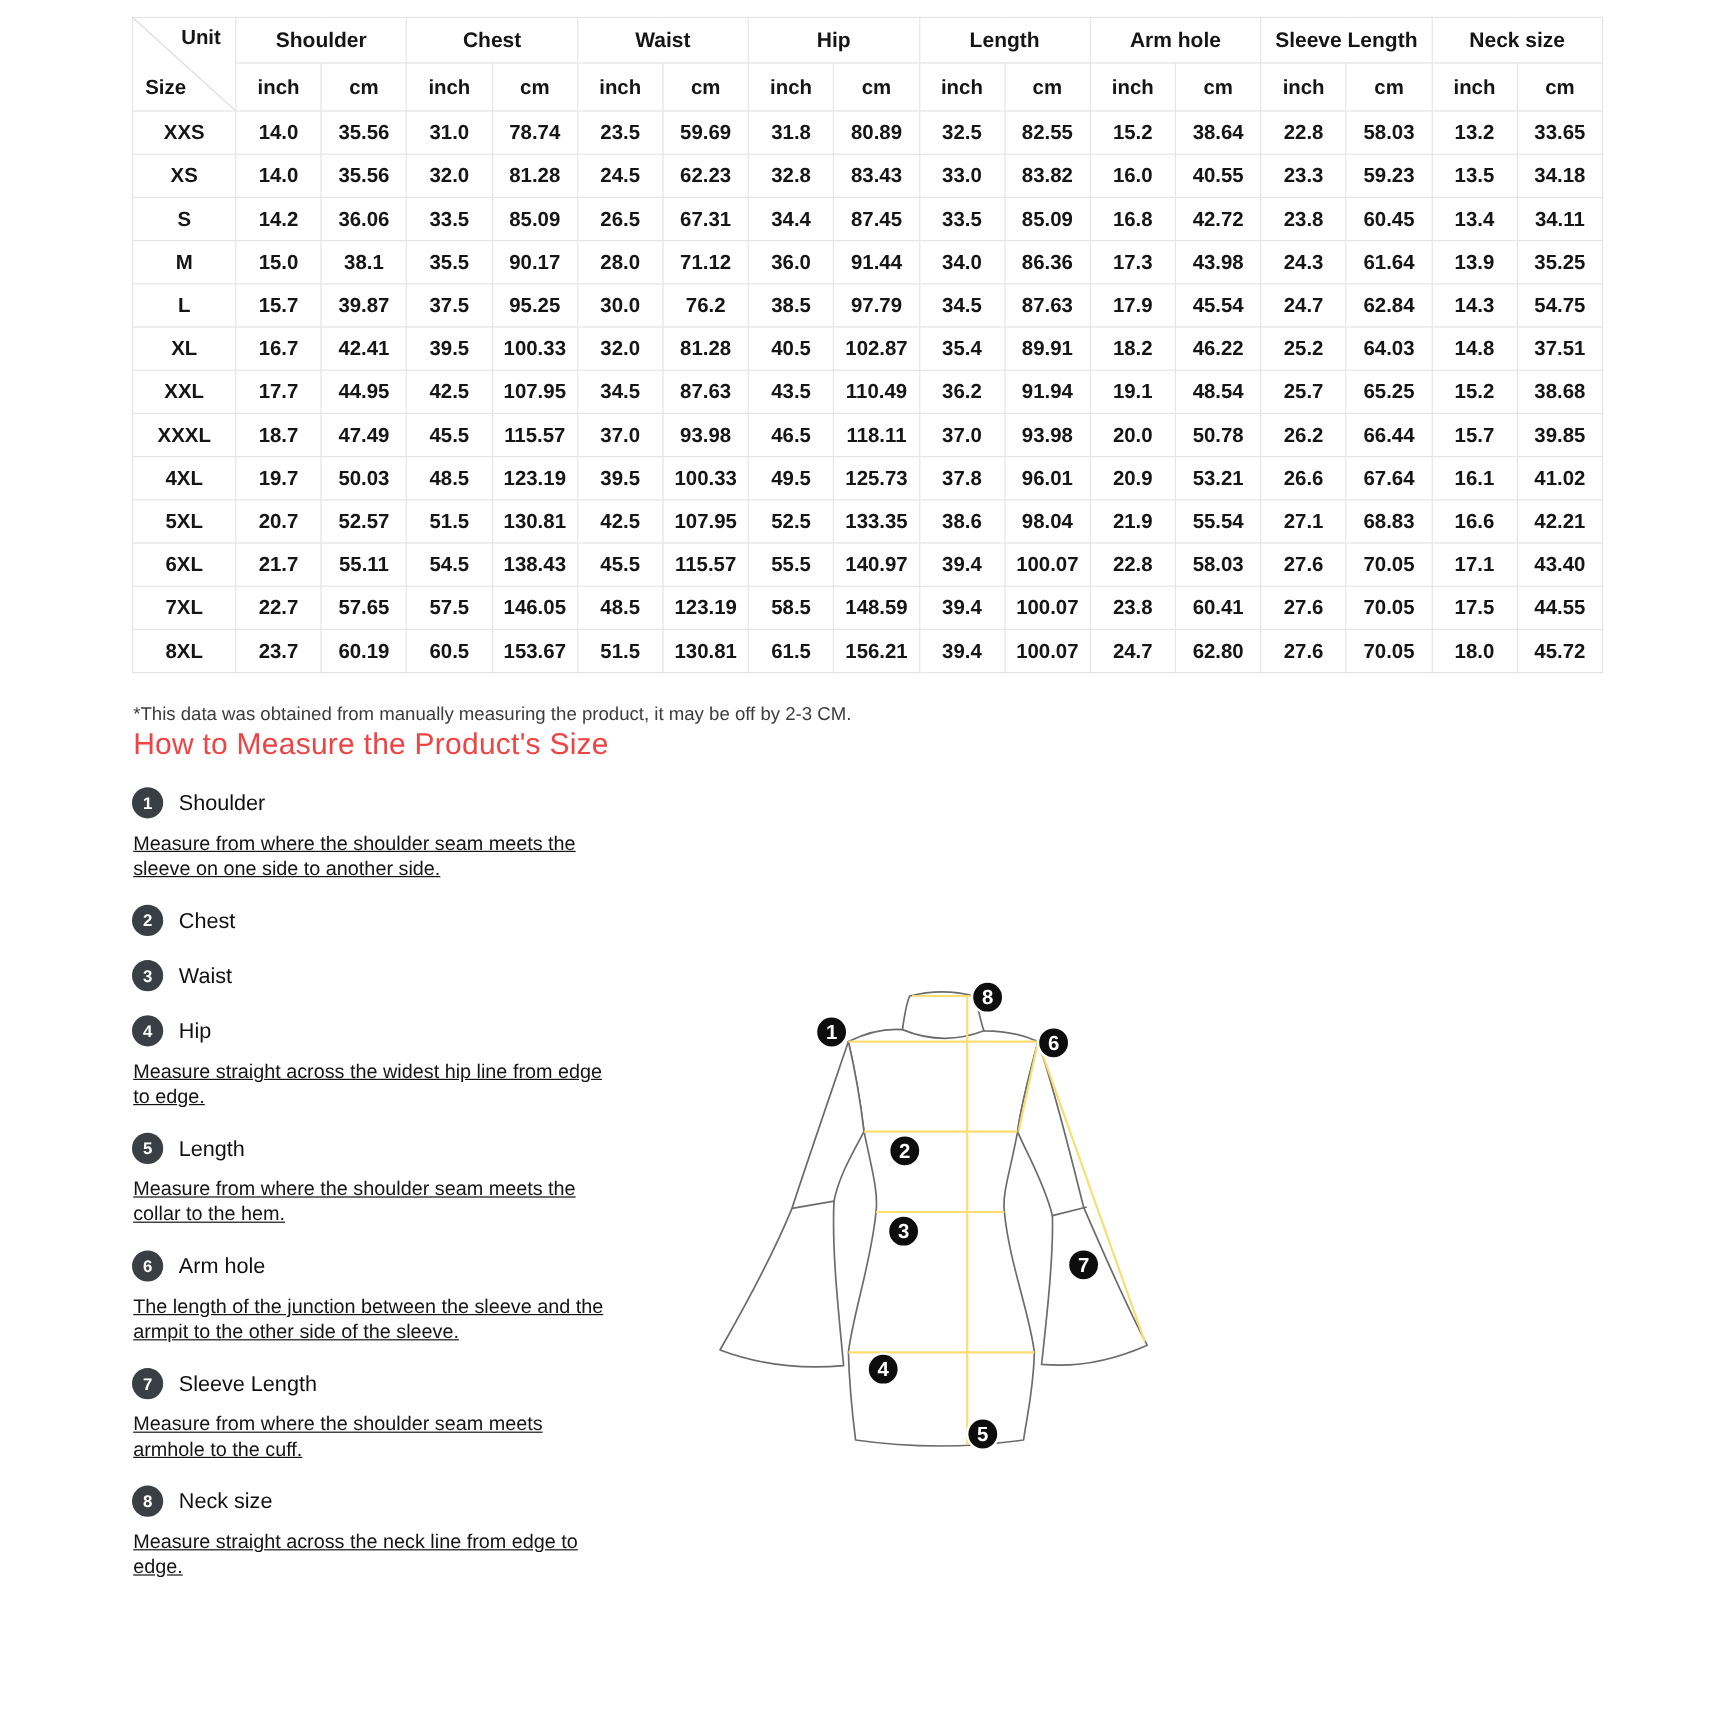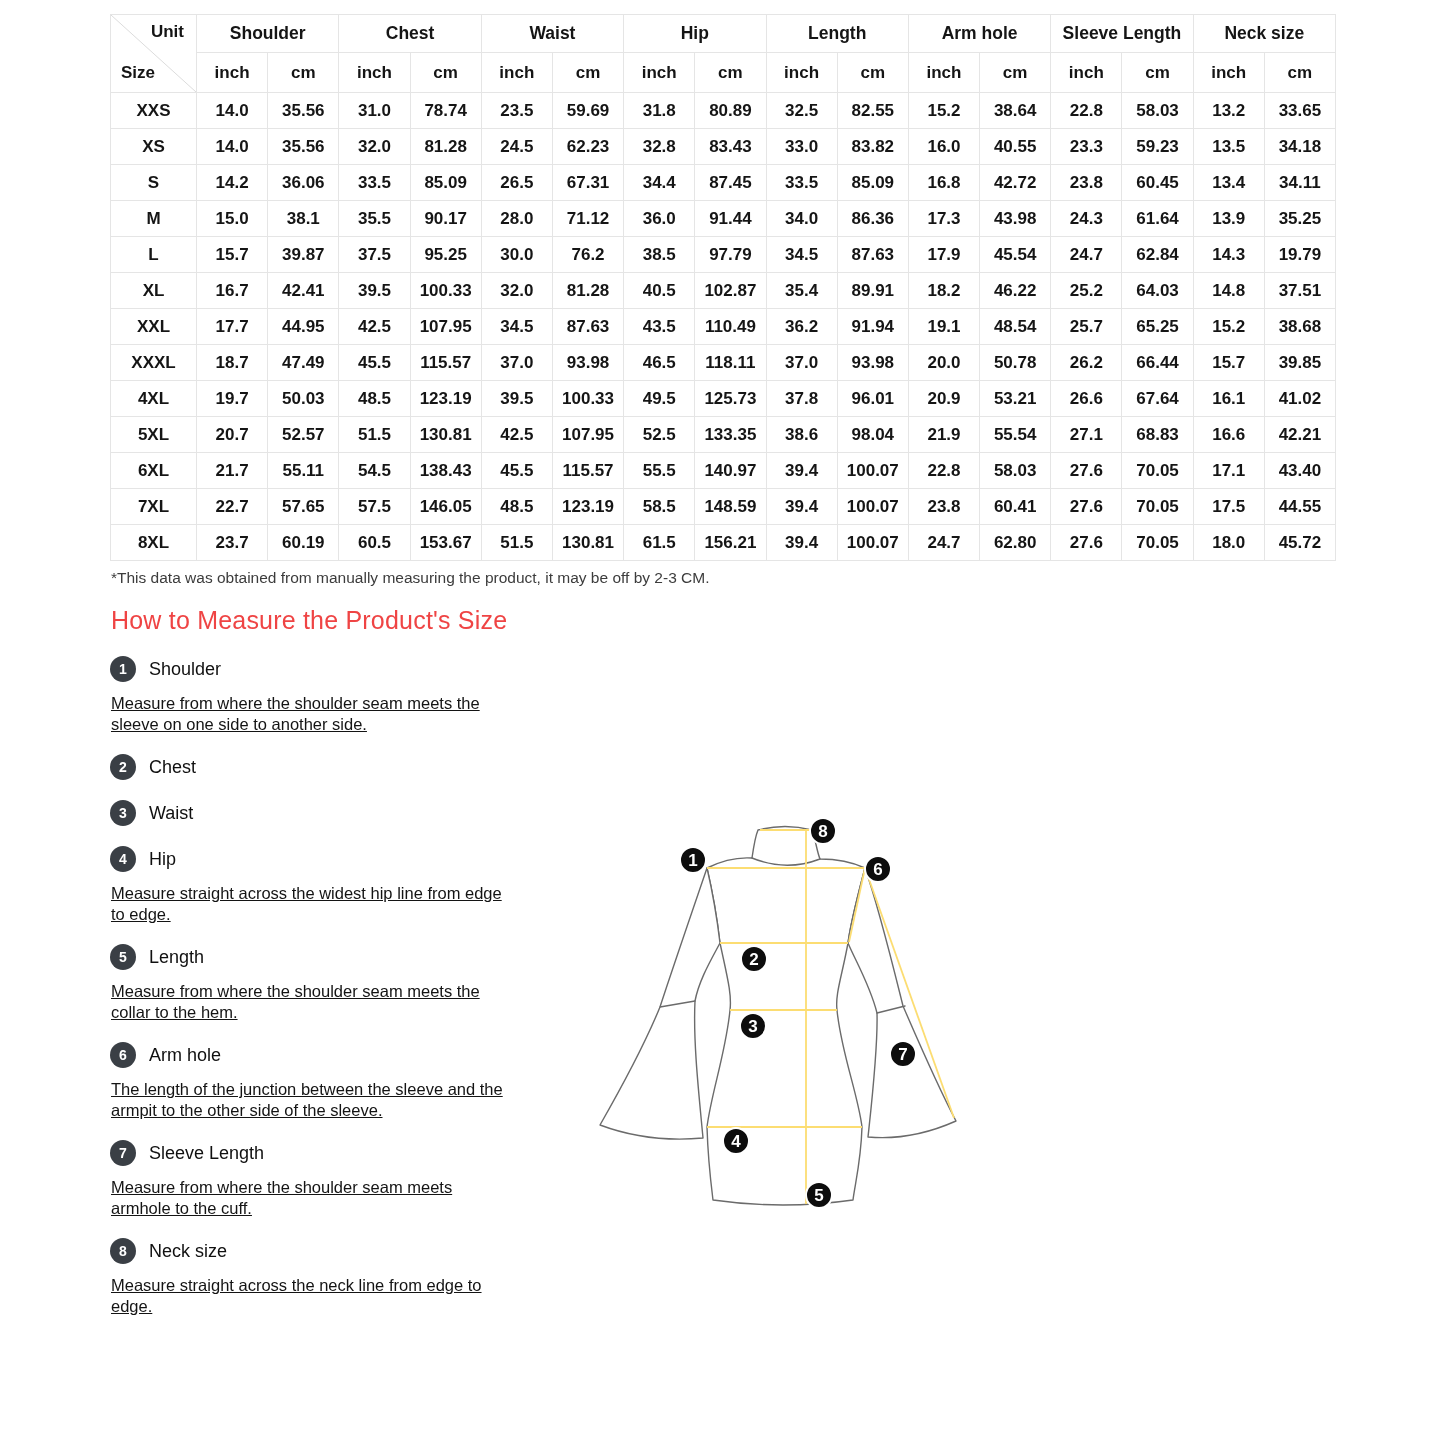--- a/index.html
+++ b/index.html
@@ -18,21 +18,21 @@
     border:1px solid #e5e5e5; padding:0; font-weight:700; background:#fff;
   }
   table.size-table thead tr.group-row th { height:37px; font-size:17.5px; }
   table.size-table thead tr.unit-row th { height:39px; }
   table.size-table tbody tr th, table.size-table tbody tr td { height:35px; }
   th.corner { position:relative; width:86px; }
   th.corner svg.diag { position:absolute; left:0; top:0; }
   th.corner .cu { position:absolute; top:7px; right:12px; font-size:17px; }
   th.corner .cs { position:absolute; bottom:9px; left:10px; font-size:17px; }
   .footnote {
-    margin:8px 0 0 1px; font-size:15.5px; font-weight:400; color:#3c3c3c;
+    margin:26px 0 0 1px; font-size:15.5px; font-weight:400; color:#3c3c3c;
   }
   
   .howto-title {
     position:absolute; left:111px; top:606px; margin:0;
     font-size:25px; font-weight:400; color:#ef4444; letter-spacing:0.2px;
   }
   .sections { position:absolute; left:110px; top:656px; width:470px; }
   .section { margin:0 0 20px 0; }
   .sec-head { display:flex; align-items:center; gap:13px; height:26px; }
   .badge {
@@ -202,21 +202,21 @@
             <td>76.2</td>
             <td>38.5</td>
             <td>97.79</td>
             <td>34.5</td>
             <td>87.63</td>
             <td>17.9</td>
             <td>45.54</td>
             <td>24.7</td>
             <td>62.84</td>
             <td>14.3</td>
-            <td>19.79</td>
+            <td>54.75</td>
           </tr>
           <tr>
             <th class="size">XL</th>
             <td>16.7</td>
             <td>42.41</td>
             <td>39.5</td>
             <td>100.33</td>
             <td>32.0</td>
             <td>81.28</td>
             <td>40.5</td>

